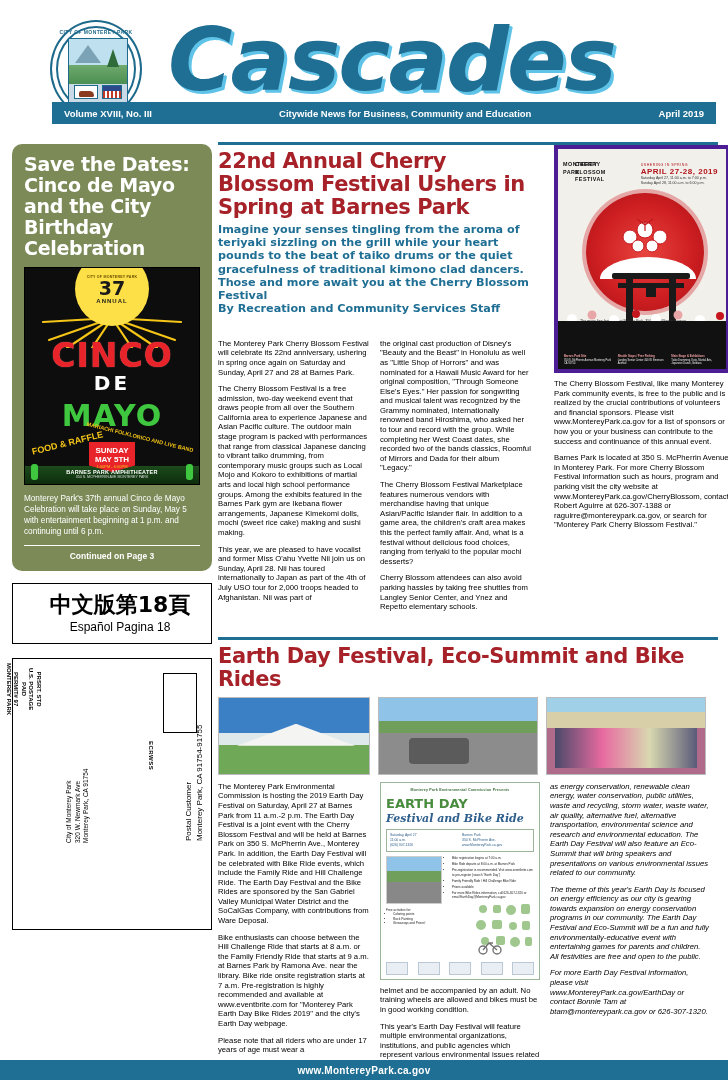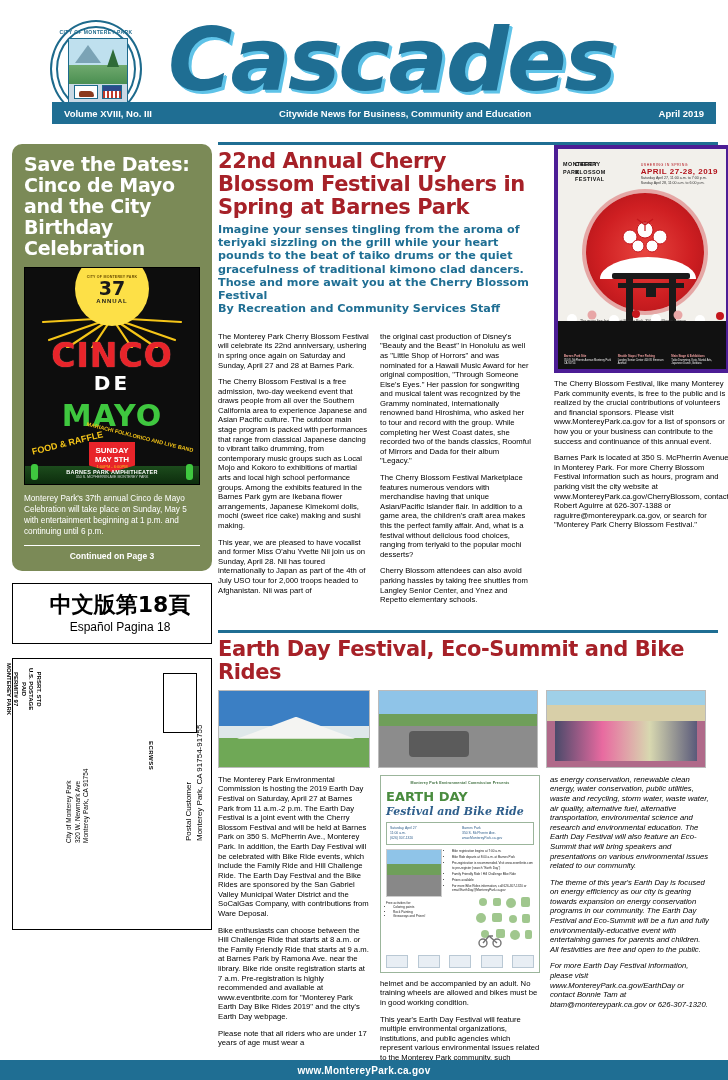--- a/index.html
+++ b/index.html
@@ -204,21 +204,21 @@
     letter-spacing:-.4px;
   }
   .art-deck {
     font-family:"DejaVu Sans", sans-serif; font-weight:bold;
     color:#1f6e93; font-size:11.2px; line-height:13.2px; margin-top:4px;
   }
   .art-byline {
     font-family:"DejaVu Sans", sans-serif; font-weight:bold;
     color:#1f6e93; font-size:11.2px; line-height:13.5px;
   }
-  .cols { display:flex; gap:10px; margin-top:16px; }
+  .cols { display:flex; gap:10px; margin-top:23px; }
   .col { width:152px; }
   .col p {
     font-family:"Liberation Sans", sans-serif;
     font-size:7.7px; line-height:9.6px; color:#000; margin-bottom:7px;
     text-align:left;
   }
   .poster-col { width:176px; }
 
   
   .poster-cb {

